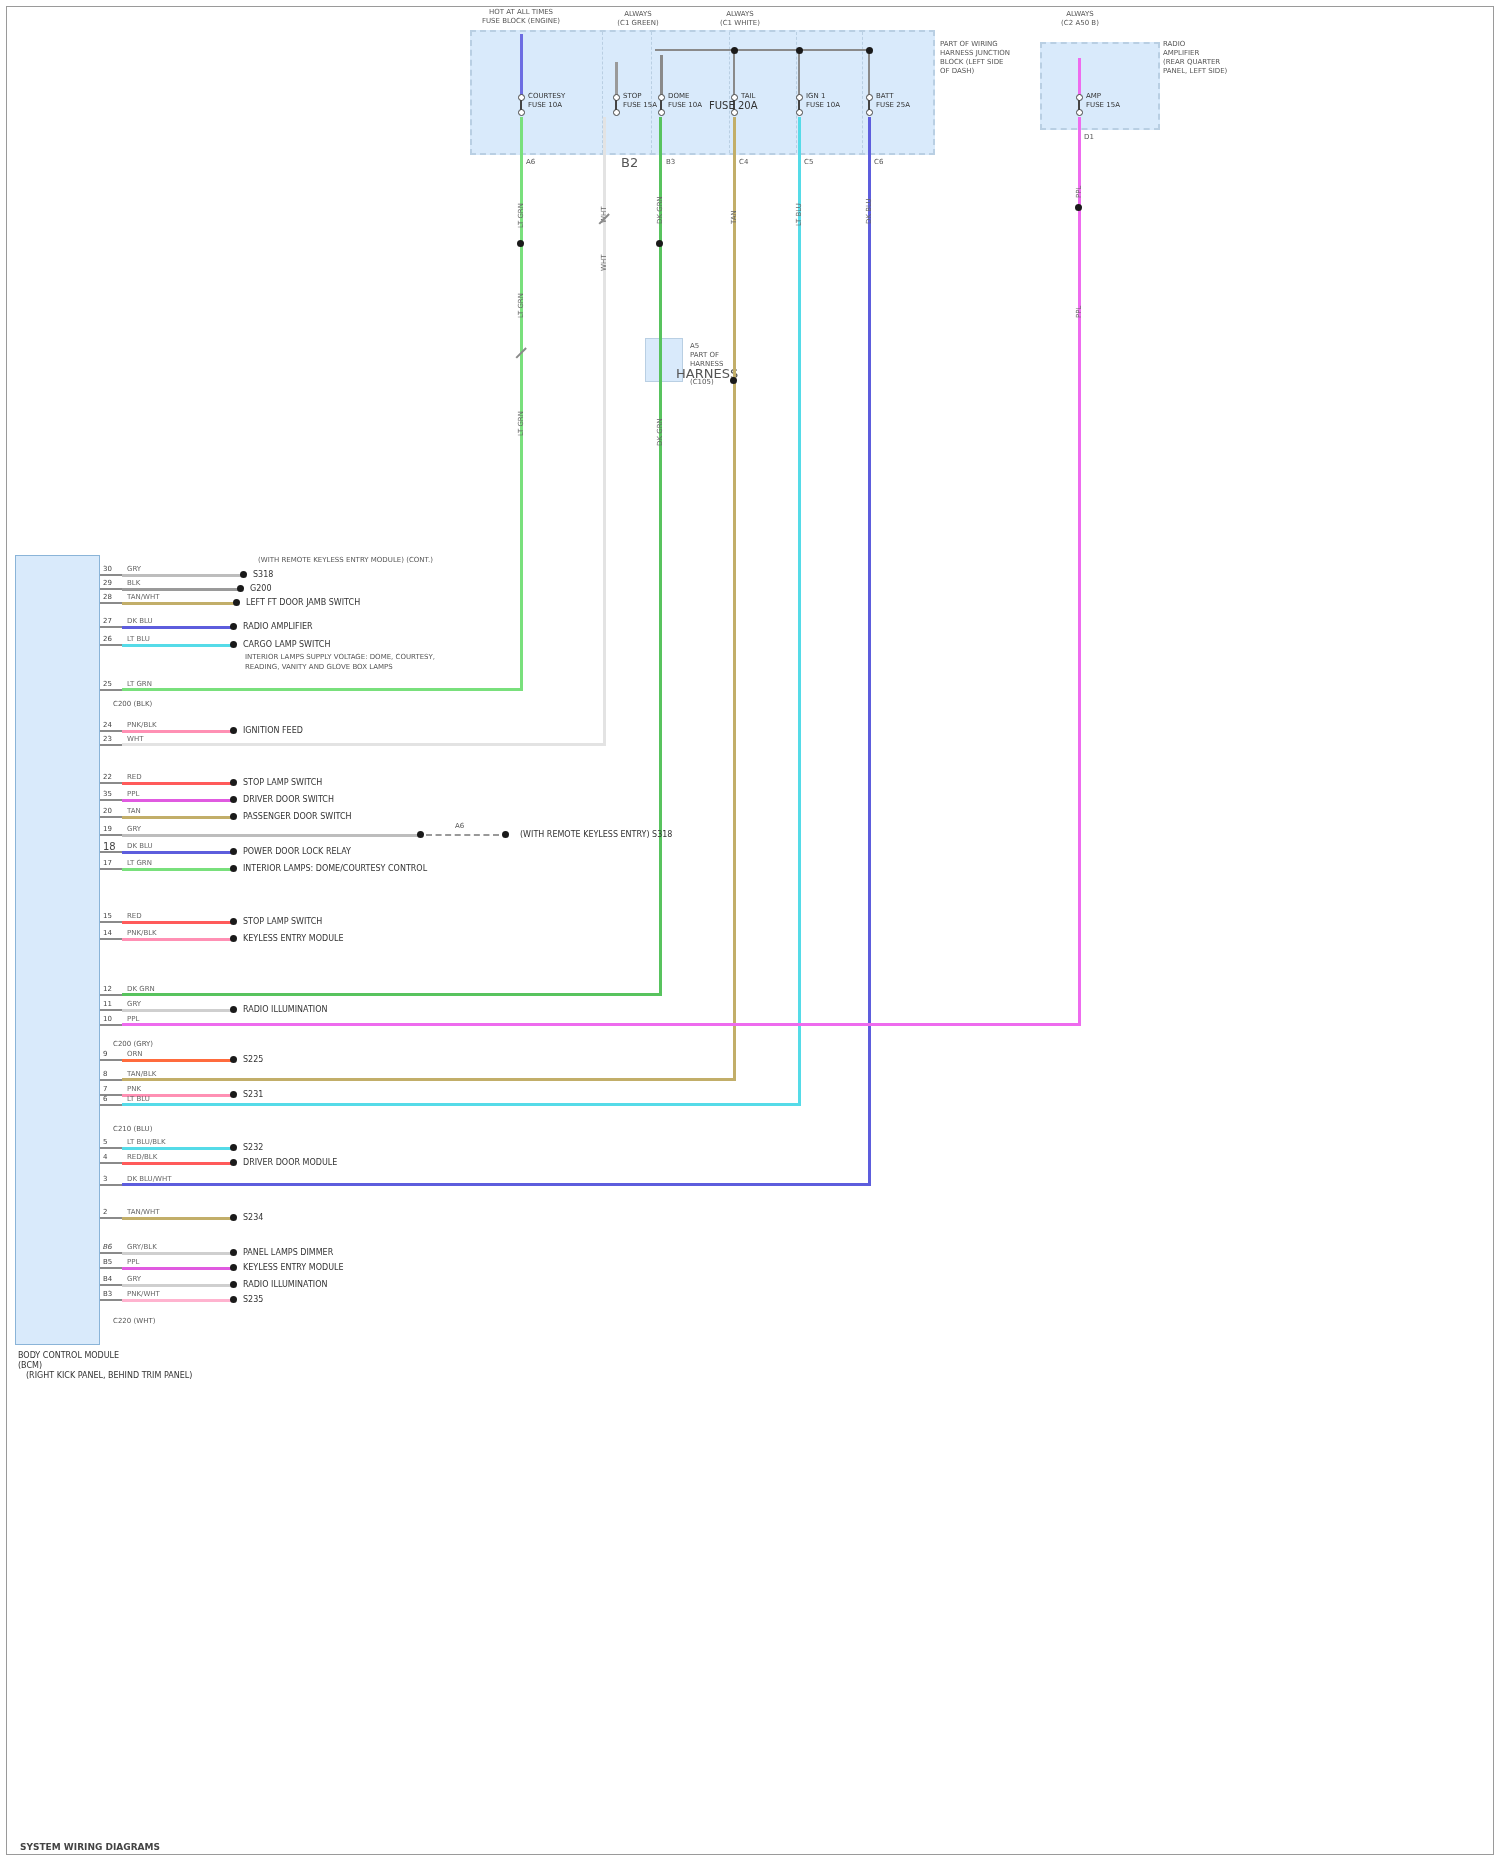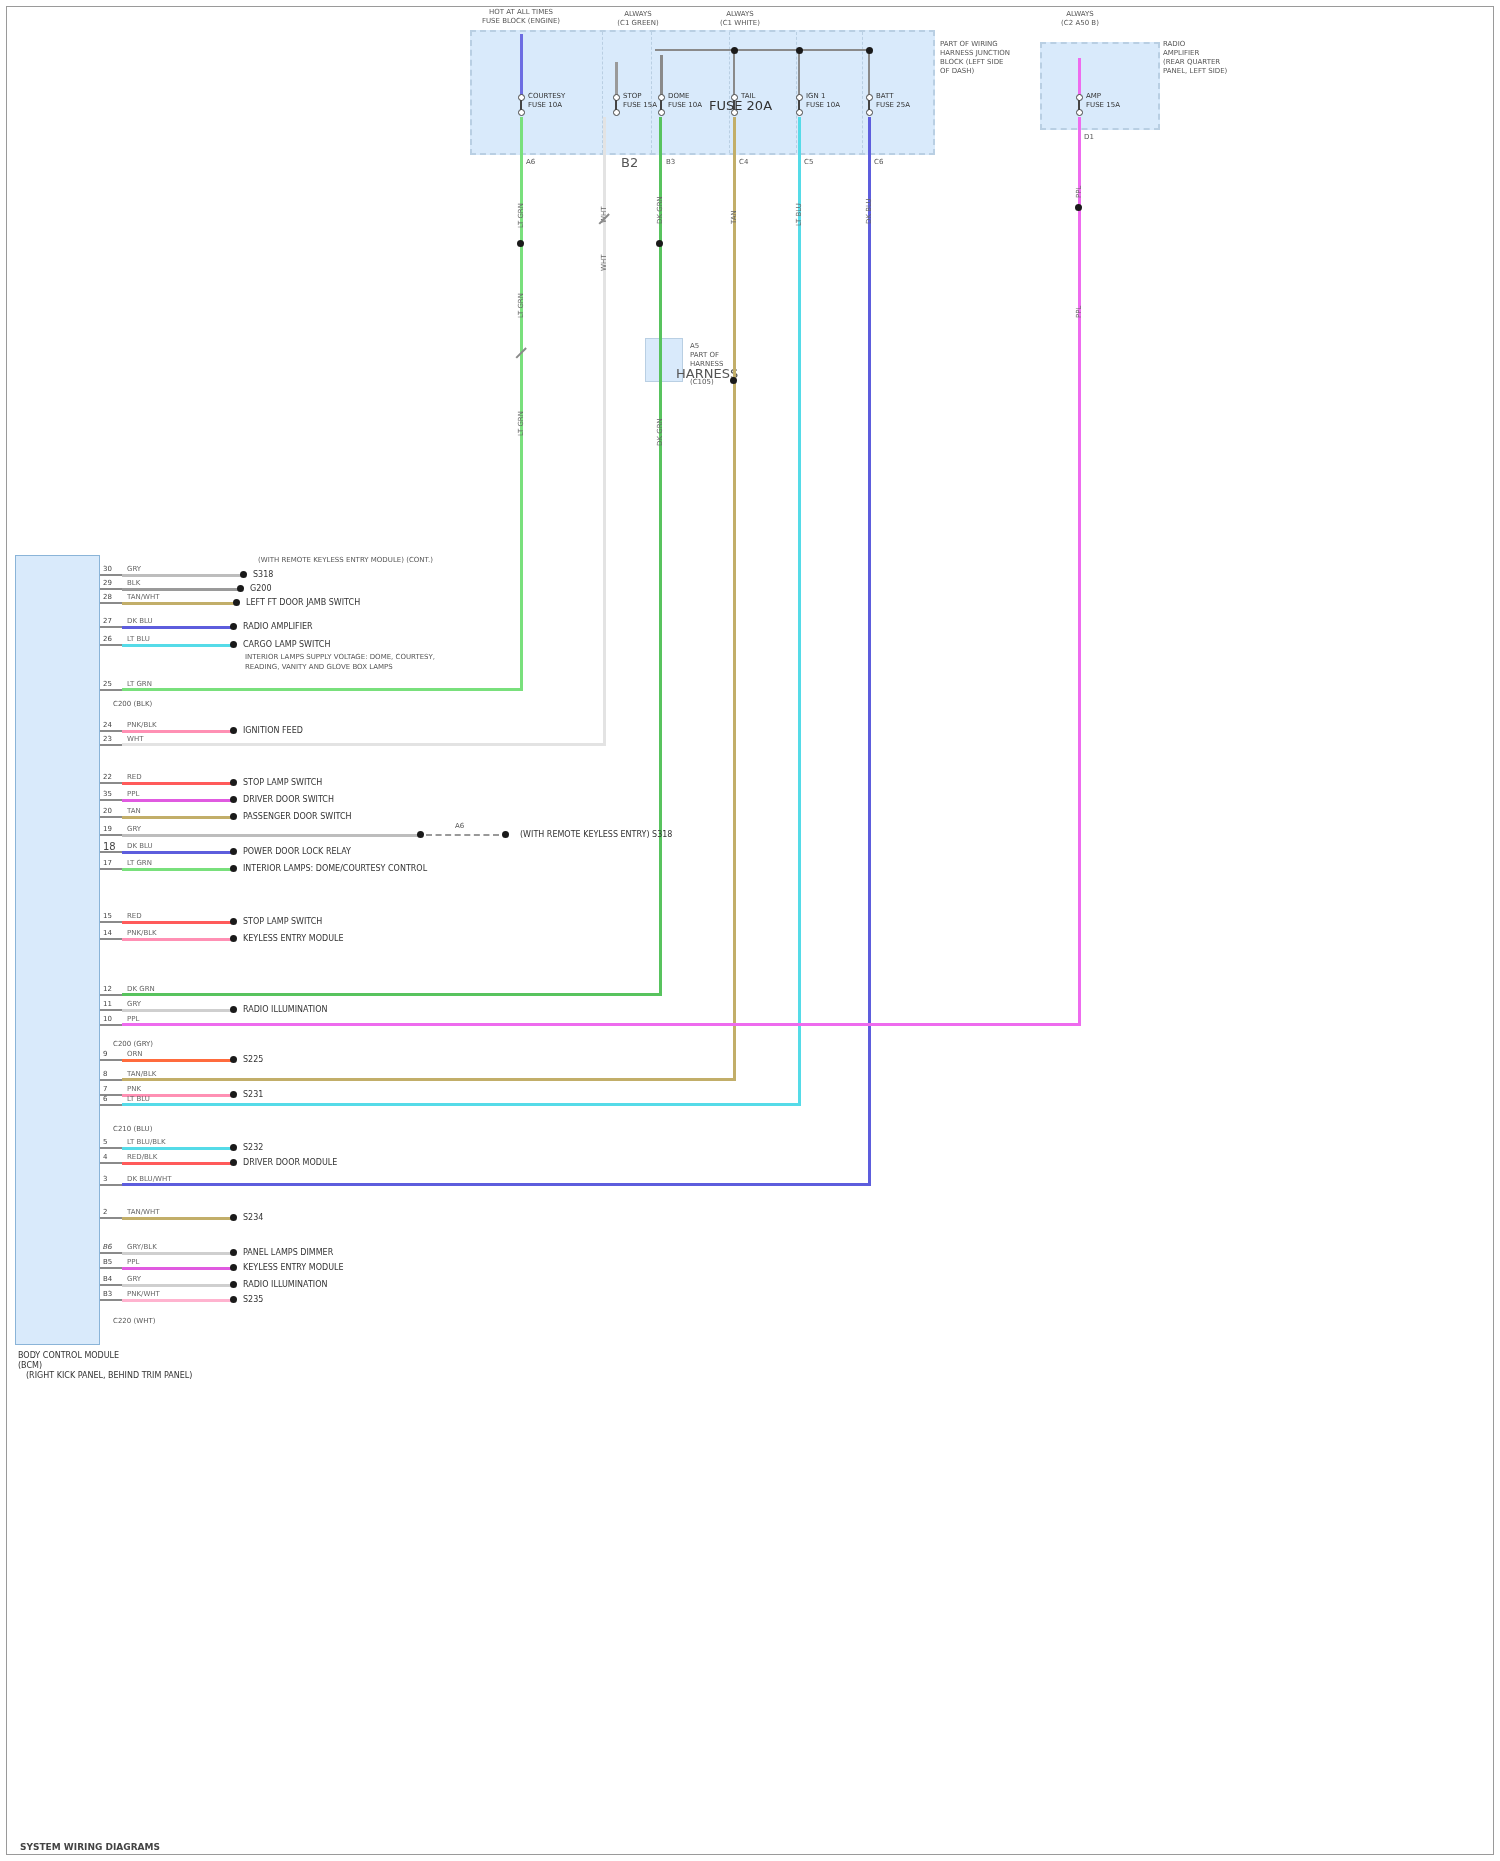--- a/index.html
+++ b/index.html
@@ -106,21 +106,21 @@
     <div class="abs" style="left: 657.5px; top: 94px; width: 7px; height: 7px; border: 1.5px solid rgb(68, 68, 68); border-radius: 50%; background: rgb(255, 255, 255); box-sizing: border-box;"></div>
     <div class="abs" style="left: 657.5px; top: 109px; width: 7px; height: 7px; border: 1.5px solid rgb(68, 68, 68); border-radius: 50%; background: rgb(255, 255, 255); box-sizing: border-box;"></div>
     <div class="abs" style="left: 660px; top: 100px; width: 2px; height: 10px; background: rgb(68, 68, 68);"></div>
     <div class="lbl" style="left: 668px; top: 92px; font-size: 7px; color: rgb(51, 51, 51);">DOME</div>
     <div class="lbl" style="left: 668px; top: 101px; font-size: 7px; color: rgb(51, 51, 51);">FUSE 10A</div>
     <div class="lbl" style="left: 666px; top: 158px; font-size: 7px; color: rgb(85, 85, 85);">B3</div>
     <div class="abs" style="left: 730.5px; top: 94px; width: 7px; height: 7px; border: 1.5px solid rgb(68, 68, 68); border-radius: 50%; background: rgb(255, 255, 255); box-sizing: border-box;"></div>
     <div class="abs" style="left: 730.5px; top: 109px; width: 7px; height: 7px; border: 1.5px solid rgb(68, 68, 68); border-radius: 50%; background: rgb(255, 255, 255); box-sizing: border-box;"></div>
     <div class="abs" style="left: 733px; top: 100px; width: 2px; height: 10px; background: rgb(68, 68, 68);"></div>
     <div class="lbl" style="left: 741px; top: 92px; font-size: 7px; color: rgb(51, 51, 51);">TAIL</div>
-    <div class="lbl" style="left: 709px; top: 101px; font-size: 13px; color: rgb(51, 51, 51);">FUSE 20A</div>
+    <div class="lbl" style="left: 709px; top: 101px; font-size: 10px; color: rgb(51, 51, 51);">FUSE 20A</div>
     <div class="lbl" style="left: 739px; top: 158px; font-size: 7px; color: rgb(85, 85, 85);">C4</div>
     <div class="abs" style="left: 795.5px; top: 94px; width: 7px; height: 7px; border: 1.5px solid rgb(68, 68, 68); border-radius: 50%; background: rgb(255, 255, 255); box-sizing: border-box;"></div>
     <div class="abs" style="left: 795.5px; top: 109px; width: 7px; height: 7px; border: 1.5px solid rgb(68, 68, 68); border-radius: 50%; background: rgb(255, 255, 255); box-sizing: border-box;"></div>
     <div class="abs" style="left: 798px; top: 100px; width: 2px; height: 10px; background: rgb(68, 68, 68);"></div>
     <div class="lbl" style="left: 806px; top: 92px; font-size: 7px; color: rgb(51, 51, 51);">IGN 1</div>
     <div class="lbl" style="left: 806px; top: 101px; font-size: 7px; color: rgb(51, 51, 51);">FUSE 10A</div>
     <div class="lbl" style="left: 804px; top: 158px; font-size: 7px; color: rgb(85, 85, 85);">C5</div>
     <div class="abs" style="left: 865.5px; top: 94px; width: 7px; height: 7px; border: 1.5px solid rgb(68, 68, 68); border-radius: 50%; background: rgb(255, 255, 255); box-sizing: border-box;"></div>
     <div class="abs" style="left: 865.5px; top: 109px; width: 7px; height: 7px; border: 1.5px solid rgb(68, 68, 68); border-radius: 50%; background: rgb(255, 255, 255); box-sizing: border-box;"></div>
     <div class="abs" style="left: 868px; top: 100px; width: 2px; height: 10px; background: rgb(68, 68, 68);"></div>

